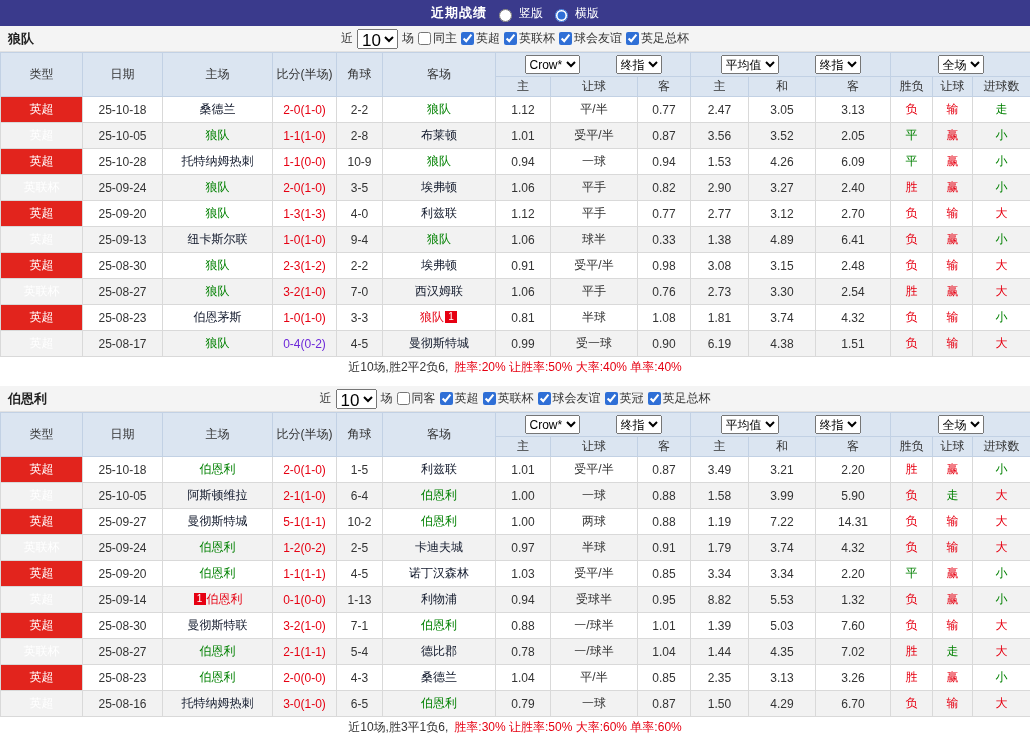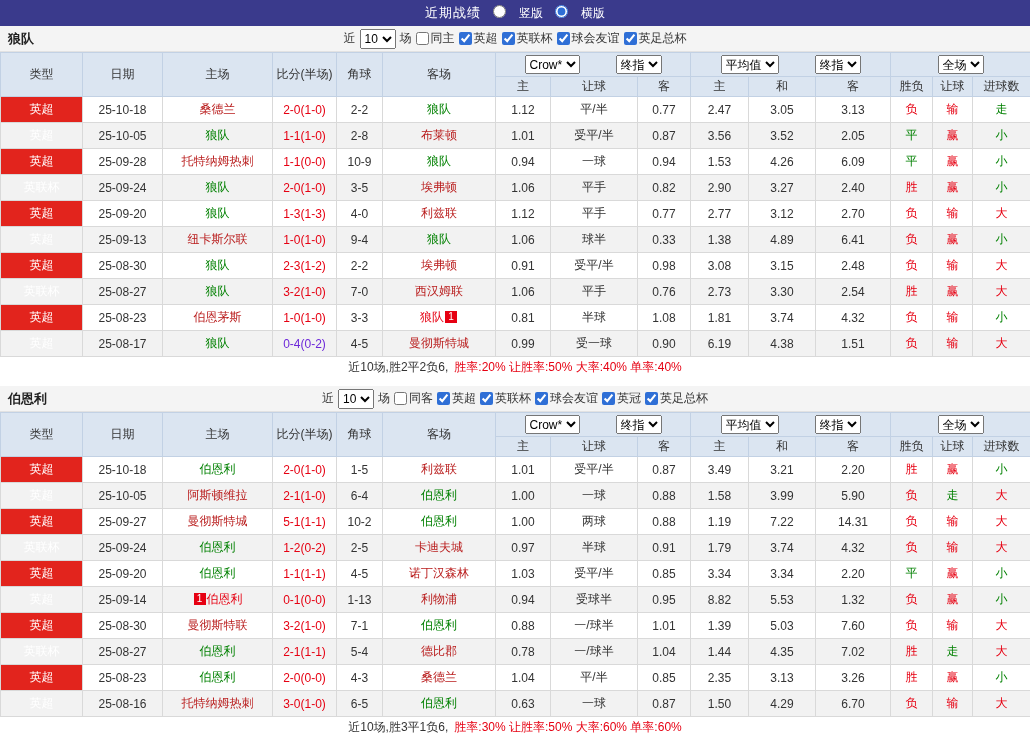--- a/index.html
+++ b/index.html
@@ -1,40 +1,40 @@
 <!DOCTYPE html>
 <html><head>
 <meta charset="utf-8">
 <style>
 *{box-sizing:border-box}
 html,body{margin:0;padding:0}
 body{width:1030px;background:#fff;color:#333;font-family:"Liberation Sans","DejaVu Sans",sans-serif;font-size:12px}
 .topbar{height:26px;background:#3a3a8c;display:flex;align-items:center;justify-content:center;gap:12px;color:#fff}
-.topbar .title{font-weight:normal;font-size:13px;letter-spacing:1px}
-.radio-label{display:inline-flex;align-items:flex-start;gap:13px;cursor:pointer}
+.topbar .title{font-weight:bold;font-size:13px;letter-spacing:1px}
+.radio-label{display:inline-flex;align-items:flex-end;gap:7px;cursor:pointer}
 input[type=radio],input[type=checkbox]{accent-color:#2f6fd6;width:13px;height:13px;margin:0}
 .sec-head{position:relative;height:26px;background:#f4f4f4;display:flex;align-items:center;justify-content:center;border-bottom:1px solid #e2e2e2}
 .team-name{position:absolute;left:8px;top:0;height:26px;line-height:26px;font-weight:bold;font-size:13px;color:#222}
 .filters{display:flex;align-items:center;gap:4px}
 .filters .cb{display:inline-flex;align-items:center;gap:2px;cursor:pointer}
-.filters select{height:20px;font-size:12px}
+.filters select{height:20px;font-size:17px}
 table{width:1030px;border-collapse:collapse;table-layout:fixed}
 th,td{border:1px solid #d9d9d9;text-align:center;padding:0;white-space:nowrap;overflow:hidden}
 thead th{background:#dbe5f1;border-color:#c2d1e4;font-weight:normal;color:#333}
 thead tr.r1 th{height:24px}
 thead tr.r2 th{height:20px}
 thead select{height:19px;font-size:12px;margin:0 18px;vertical-align:middle}
 tbody td{height:26px;background:#fff}
 tbody tr:nth-child(even) td{background:#f2f2f2}
 td.lg-red{background:#e2241d;color:#fff}
 td.lg-gray{background:#7a7a7a;color:#fff}
 .t-red{color:#e60012}
 .t-green{color:#008000}
 .t-blue{color:#6d28d9}
-.t-black{color:#b91c1c}
+.t-black{color:#0f172a}
 .badge{display:inline-block;width:12px;height:12px;line-height:12px;background:#e60012;color:#fff;font-size:10px;text-align:center;vertical-align:1px;margin:0 1px}
 .sec-foot{height:21px;display:flex;align-items:center;justify-content:center;gap:6px;background:#fff}
 .gap{height:8px;background:#fff}
 </style>
 </head>
 <body>
 
 <div class="topbar">
   <span class="title">近期战绩</span>
   <label class="radio-label">
@@ -149,21 +149,21 @@
             <td>0.87</td>
             <td>3.56</td>
             <td>3.52</td>
             <td>2.05</td>
             <td><span class="t-green">平</span></td>
             <td><span class="t-red">赢</span></td>
             <td><span class="t-green">小</span></td>
           </tr>
           <tr>
             <td class="lg-red">英超</td>
-            <td>25-09-28</td>
+            <td>25-10-28</td>
             <td><span class="t-black">托特纳姆热刺</span></td>
             <td><span class="t-red">1-1(0-0)</span></td>
             <td>10-9</td>
             <td><span class="t-green">狼队</span></td>
             <td>0.94</td>
             <td>一球</td>
             <td>0.94</td>
             <td>1.53</td>
             <td>4.26</td>
             <td>6.09</td>
@@ -527,21 +527,21 @@
             <td><span class="t-red">赢</span></td>
             <td><span class="t-green">小</span></td>
           </tr>
           <tr>
             <td class="lg-red">英超</td>
             <td>25-08-16</td>
             <td><span class="t-black">托特纳姆热刺</span></td>
             <td><span class="t-red">3-0(1-0)</span></td>
             <td>6-5</td>
             <td><span class="t-green">伯恩利</span></td>
-            <td>0.63</td>
+            <td>0.79</td>
             <td>一球</td>
             <td>0.87</td>
             <td>1.50</td>
             <td>4.29</td>
             <td>6.70</td>
             <td><span class="t-red">负</span></td>
             <td><span class="t-red">输</span></td>
             <td><span class="t-red">大</span></td>
           </tr>
         </tbody>

